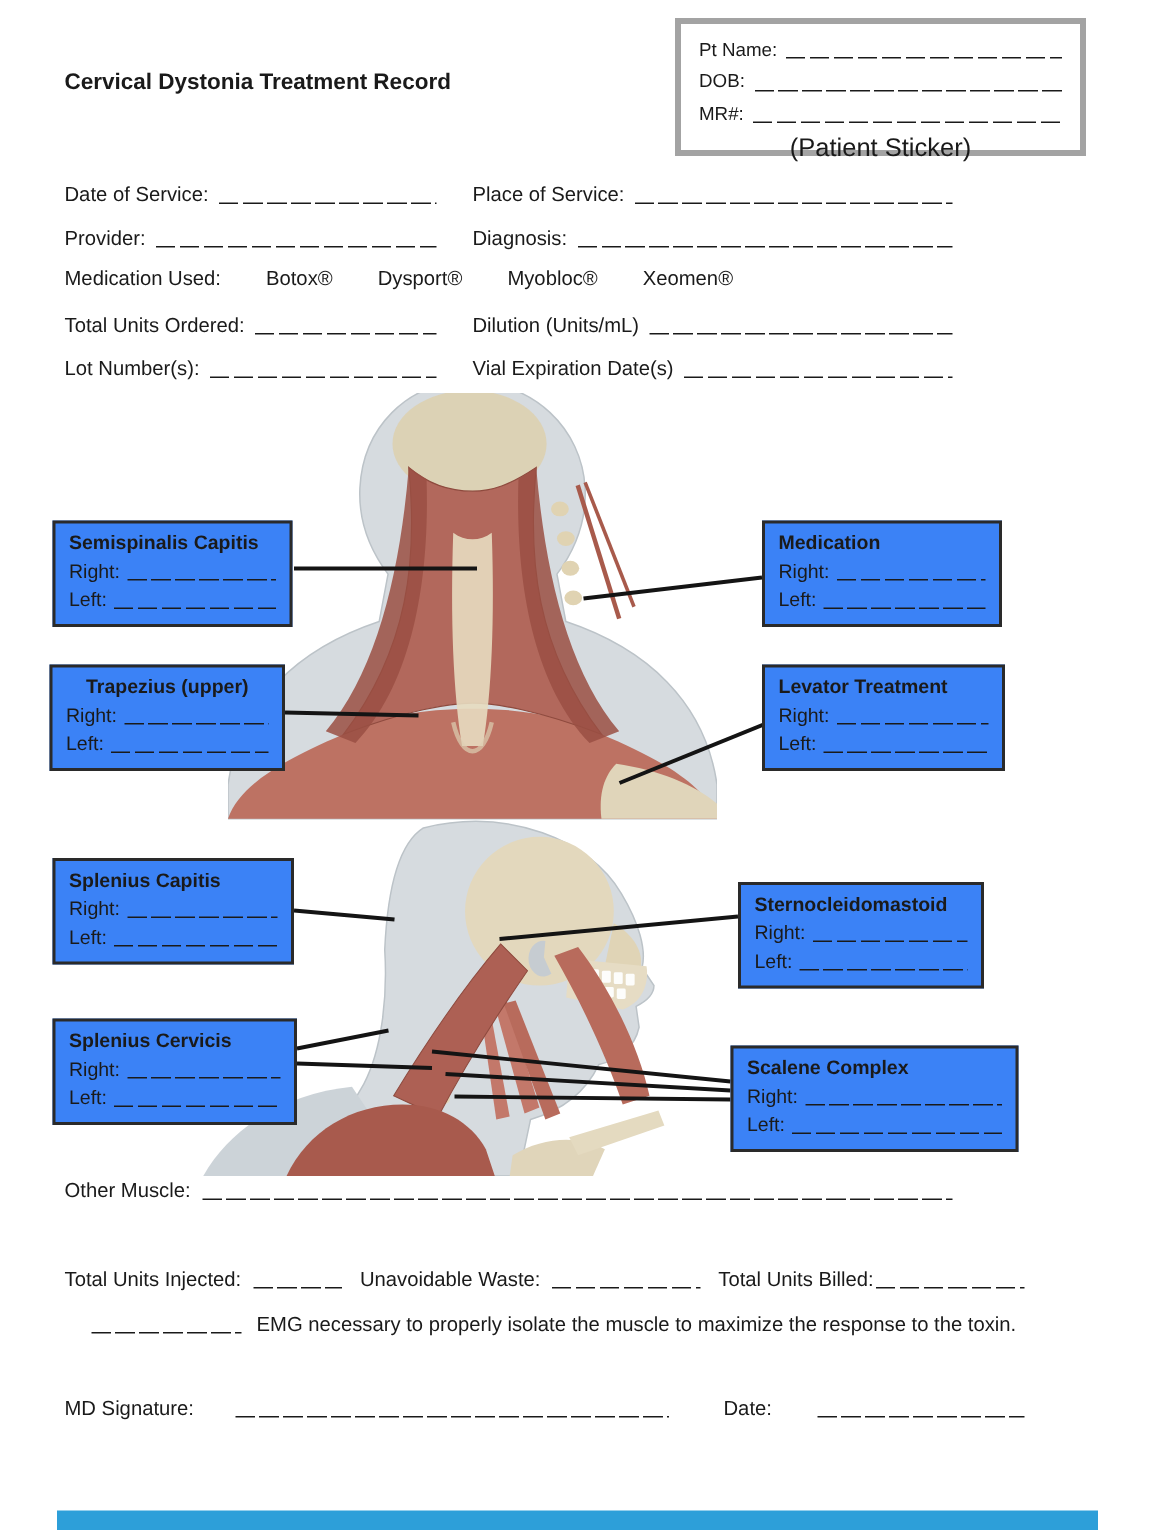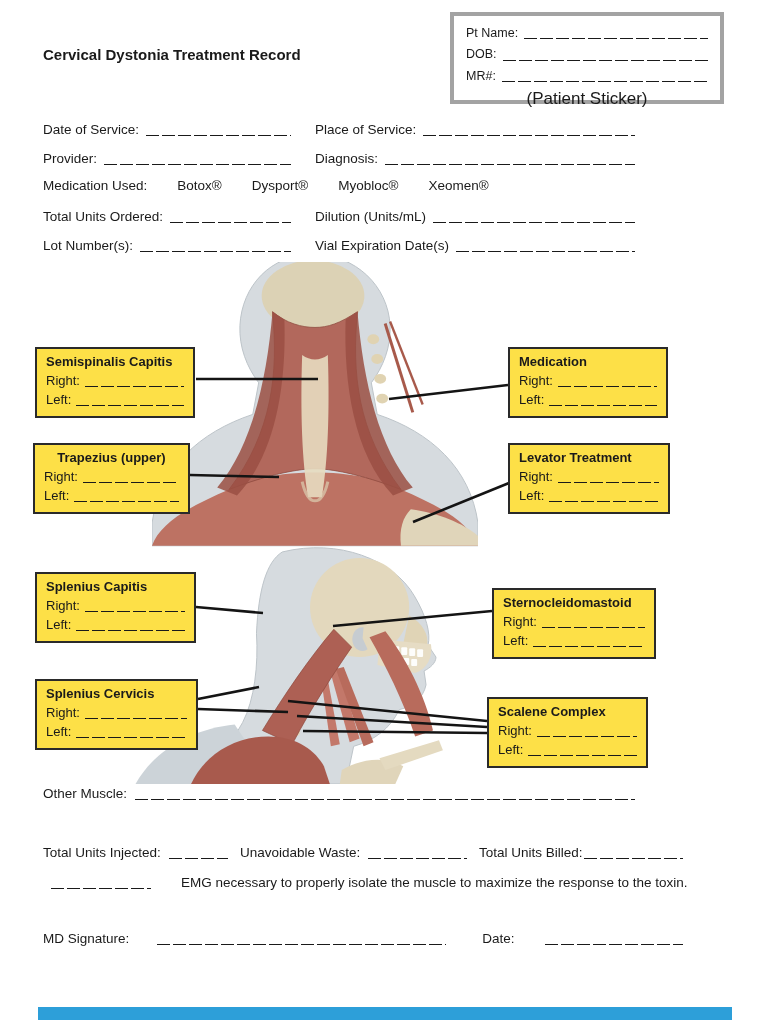--- a/index.html
+++ b/index.html
@@ -24,31 +24,31 @@
   .form-row{display:flex;align-items:baseline;height:29px;}
   .half-l{flex:0 0 272px;display:flex;align-items:baseline;padding-right:24px;box-sizing:border-box;}
   .half-r{flex:1;display:flex;align-items:baseline;}
   .half-l .blank,.half-r .blank{flex:1;margin-left:7px;}
   .med{margin-left:30px;white-space:nowrap;}
   .med:first-of-type{margin-left:28px;}
 
   .anat{position:absolute;z-index:1;}
   #leaders{position:absolute;left:0;top:0;z-index:2;pointer-events:none;}
 
-  .mbox{position:absolute;z-index:3;box-sizing:border-box;background:#fde047;border:2px solid #2a2a2a;
+  .mbox{position:absolute;z-index:3;box-sizing:border-box;background:#3b82f6;border:2px solid #2a2a2a;
         padding:4px 9px 6px 9px;font-size:13px;line-height:1.45;}
   .mbox .mtitle{font-weight:bold;}
   .mbox .mrow{display:flex;align-items:baseline;}
   .mbox .blank{flex:1;margin-left:5px;}
 
   .footrow{position:absolute;font-size:13.5px;z-index:3;}
   #other-row{left:43px;top:784px;width:592px;}
   #other-row .blank{flex:1;margin-left:8px;}
   #totals-row{left:43px;top:843px;width:640px;}
-  #emg-row{left:51px;top:873px;width:660px;gap:20px;}
+  #emg-row{left:61px;top:873px;width:660px;}
   #sig-row{left:43px;top:929px;width:640px;gap:20px;}
   .w60{width:60px;margin-left:8px;margin-right:12px;}
   .w100a{width:100px;margin-left:8px;margin-right:12px;}
   .w100b{width:100px;margin-left:2px;}
   .w100c{width:100px;margin-right:10px;}
   .w330{width:330px;margin-left:8px;margin-right:16px;}
   .w158{width:158px;margin-left:10px;}
 
   #accent-bar{position:absolute;left:38px;top:1007px;width:694px;height:13px;}
 </style>
@@ -269,21 +269,21 @@
     <div class="mrow">
         <span class="lbl">Right:</span>
         <span class="blank"></span>
       </div>
     <div class="mrow">
         <span class="lbl">Left:</span>
         <span class="blank"></span>
       </div>
   </div>
 
-  <div class="mbox" style="left:487px;top:697px;width:161px;">
+  <div class="mbox" style="left:487px;top:697px;width:192px;">
     <div class="mtitle">Scalene Complex</div>
     <div class="mrow">
         <span class="lbl">Right:</span>
         <span class="blank"></span>
       </div>
     <div class="mrow">
         <span class="lbl">Left:</span>
         <span class="blank"></span>
       </div>
   </div>

